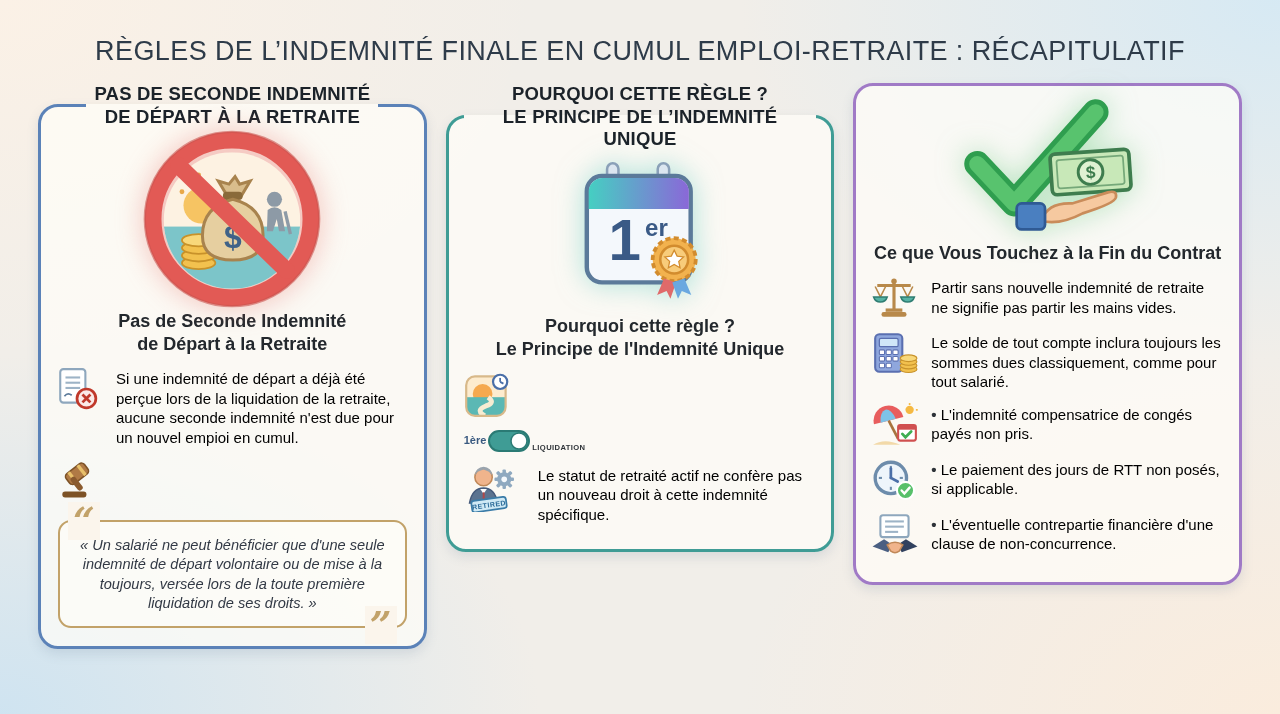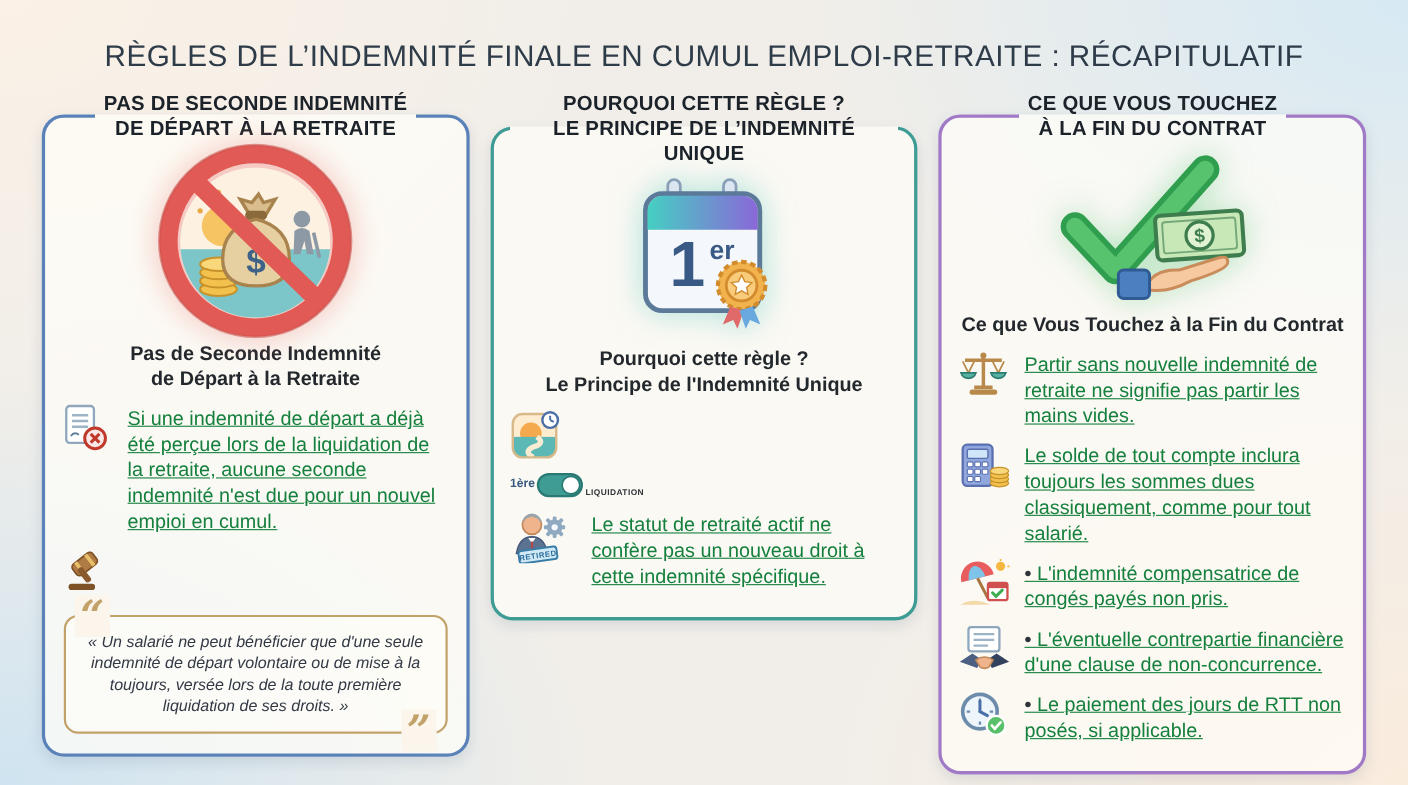--- a/index.html
+++ b/index.html
@@ -40,21 +40,21 @@
   .hero-glow-red{filter:drop-shadow(0 0 14px rgba(232,120,110,.45));}
   .hero-glow-teal{filter:drop-shadow(0 0 14px rgba(110,205,195,.55));}
   .hero-glow-green{filter:drop-shadow(0 0 14px rgba(120,205,140,.5));}
   .card-subtitle{
     text-align:center;font-weight:700;font-size:18px;color:#23282d;
     white-space:pre-line;line-height:1.28;margin:2px 0 8px;
   }
   .item{display:flex;gap:12px;margin:11px 0;align-items:flex-start;}
   .item .ic{flex:0 0 48px;display:flex;flex-direction:row;align-items:center;justify-content:flex-start;}
   .card-2 .item .ic{flex:0 0 62px;}
-  .item .tx{font-size:18px;line-height:1.3;color:#15803d;padding-top:2px;text-decoration:underline;}
+  .item .tx{font-size:15px;line-height:1.3;color:#000000;padding-top:2px;}
   .bullet .tx::before{content:"•  ";font-weight:bold;color:#2e3338;}
   .toggle-top{font-size:11px;font-weight:800;color:#3a5a80;line-height:1;}
   .toggle-bottom{font-size:7.6px;font-weight:700;color:#2e3338;letter-spacing:.4px;line-height:1;margin-top:14px;}
   .quote{
     position:relative;border:2.5px solid #c2a269;border-radius:13px;
     margin:20px 2px 4px;padding:14px 16px 13px;
     font-style:italic;font-size:14.6px;line-height:1.32;
     text-align:center;color:#323945;background:rgba(255,253,249,.6);
   }
   .qmark{
@@ -243,22 +243,20 @@
             <rect x="7" y="32" width="32" height="10.5" rx="2.5" fill="#cfe9f5" stroke="#3a7ca8" stroke-width="1.6"></rect>
             <text x="23" y="39.8" text-anchor="middle" font-size="6.4" font-weight="bold" letter-spacing=".5" fill="#2a6a98">RETIRED</text>
           </g>
         </svg>
       </span>
       <span class="tx">Le statut de retraité actif ne confère pas un nouveau droit à cette indemnité spécifique.</span>
     </div>
   </fieldset>
 
   <fieldset class="card card-3">
-    <legend class="card-header">CE QUE VOUS TOUCHEZ
-À LA FIN DU CONTRAT</legend>
 
     <div class="hero hero-glow-green">
       <svg width="215" height="148" viewBox="0 0 170 120">
         <path d="M28 60 L58 92 L124 18" stroke="#2f9e4f" stroke-width="21" fill="none" stroke-linecap="round" stroke-linejoin="round"></path>
         <path d="M28 60 L58 92 L124 18" stroke="#58c36e" stroke-width="13" fill="none" stroke-linecap="round" stroke-linejoin="round"></path>
         <g transform="rotate(-4 120 68)">
           <rect x="88" y="50" width="64" height="33" rx="4" fill="#c8e8b8" stroke="#3e7d4e" stroke-width="3"></rect>
           <rect x="93" y="55" width="54" height="23" rx="2" fill="none" stroke="#3e7d4e" stroke-width="1.4" opacity=".6"></rect>
           <circle cx="120" cy="66.5" r="10" fill="#dff2d2" stroke="#3e7d4e" stroke-width="2.4"></circle>
           <text x="120" y="71.5" text-anchor="middle" font-size="14" font-weight="bold" fill="#3e7d4e">$</text>
@@ -331,44 +329,44 @@
           <rect x="26" y="21" width="17" height="15" rx="2" fill="#ffffff" stroke="#d05050" stroke-width="2"></rect>
           <rect x="26" y="21" width="17" height="4.5" fill="#d05050"></rect>
           <path d="M30 29.5 l3 3.2 5.5 -5.5" stroke="#3fae52" stroke-width="2.6" fill="none" stroke-linecap="round"></path>
         </svg>
       </span>
       <span class="tx">L'indemnité compensatrice de congés payés non pris.</span>
     </div>
 
     <div class="item bullet">
       <span class="ic">
-        <svg width="48" height="44" viewBox="0 0 46 42">
-          <rect x="9" y="2" width="27" height="21" rx="2.5" fill="#ffffff" stroke="#8ea7bd" stroke-width="2"></rect>
-          <line x1="13.5" y1="8" x2="31.5" y2="8" stroke="#9db3c6" stroke-width="2"></line>
-          <line x1="13.5" y1="13" x2="31.5" y2="13" stroke="#9db3c6" stroke-width="2"></line>
-          <line x1="13.5" y1="18" x2="26" y2="18" stroke="#9db3c6" stroke-width="2"></line>
-          <path d="M1.5 32 l11 -7 8.5 5.5 -4.5 7 z" fill="#4a5f82"></path>
-          <path d="M44.5 32 l-11 -7 -8.5 5.5 4.5 7 z" fill="#31415e"></path>
-          <path d="M15.5 30.5 q7.5 -5 15 0 l-3.5 6 q-4 2.8 -8 0 z" fill="#f0b48c" stroke="#c08858" stroke-width="1.4"></path>
-        </svg>
-      </span>
-      <span class="tx">L'éventuelle contrepartie financière d'une clause de non-concurrence.</span>
-    </div>
-
-    <div class="item bullet">
-      <span class="ic">
         <svg width="46" height="44" viewBox="0 0 44 42">
           <circle cx="19" cy="19" r="15" fill="#eef5fb" stroke="#6d8cab" stroke-width="3.2"></circle>
           <line x1="19" y1="7.5" x2="19" y2="10.5" stroke="#6d8cab" stroke-width="2"></line>
           <line x1="19" y1="27.5" x2="19" y2="30.5" stroke="#6d8cab" stroke-width="2"></line>
           <line x1="7.5" y1="19" x2="10.5" y2="19" stroke="#6d8cab" stroke-width="2"></line>
           <line x1="27.5" y1="19" x2="30.5" y2="19" stroke="#6d8cab" stroke-width="2"></line>
           <line x1="19" y1="19" x2="19" y2="10" stroke="#4a6fa8" stroke-width="2.6" stroke-linecap="round"></line>
           <line x1="19" y1="19" x2="25.5" y2="22.5" stroke="#4a6fa8" stroke-width="2.6" stroke-linecap="round"></line>
           <circle cx="33" cy="31" r="8.2" fill="#58c06a" stroke="#ffffff" stroke-width="2"></circle>
           <path d="M29.3 31 l2.6 2.9 5 -5.6" stroke="#ffffff" stroke-width="2.3" fill="none" stroke-linecap="round"></path>
         </svg>
       </span>
       <span class="tx">Le paiement des jours de RTT non posés, si applicable.</span>
     </div>
+
+    <div class="item bullet">
+      <span class="ic">
+        <svg width="48" height="44" viewBox="0 0 46 42">
+          <rect x="9" y="2" width="27" height="21" rx="2.5" fill="#ffffff" stroke="#8ea7bd" stroke-width="2"></rect>
+          <line x1="13.5" y1="8" x2="31.5" y2="8" stroke="#9db3c6" stroke-width="2"></line>
+          <line x1="13.5" y1="13" x2="31.5" y2="13" stroke="#9db3c6" stroke-width="2"></line>
+          <line x1="13.5" y1="18" x2="26" y2="18" stroke="#9db3c6" stroke-width="2"></line>
+          <path d="M1.5 32 l11 -7 8.5 5.5 -4.5 7 z" fill="#4a5f82"></path>
+          <path d="M44.5 32 l-11 -7 -8.5 5.5 4.5 7 z" fill="#31415e"></path>
+          <path d="M15.5 30.5 q7.5 -5 15 0 l-3.5 6 q-4 2.8 -8 0 z" fill="#f0b48c" stroke="#c08858" stroke-width="1.4"></path>
+        </svg>
+      </span>
+      <span class="tx">L'éventuelle contrepartie financière d'une clause de non-concurrence.</span>
+    </div>
   </fieldset>
 
 </div>
 
 </body></html>

